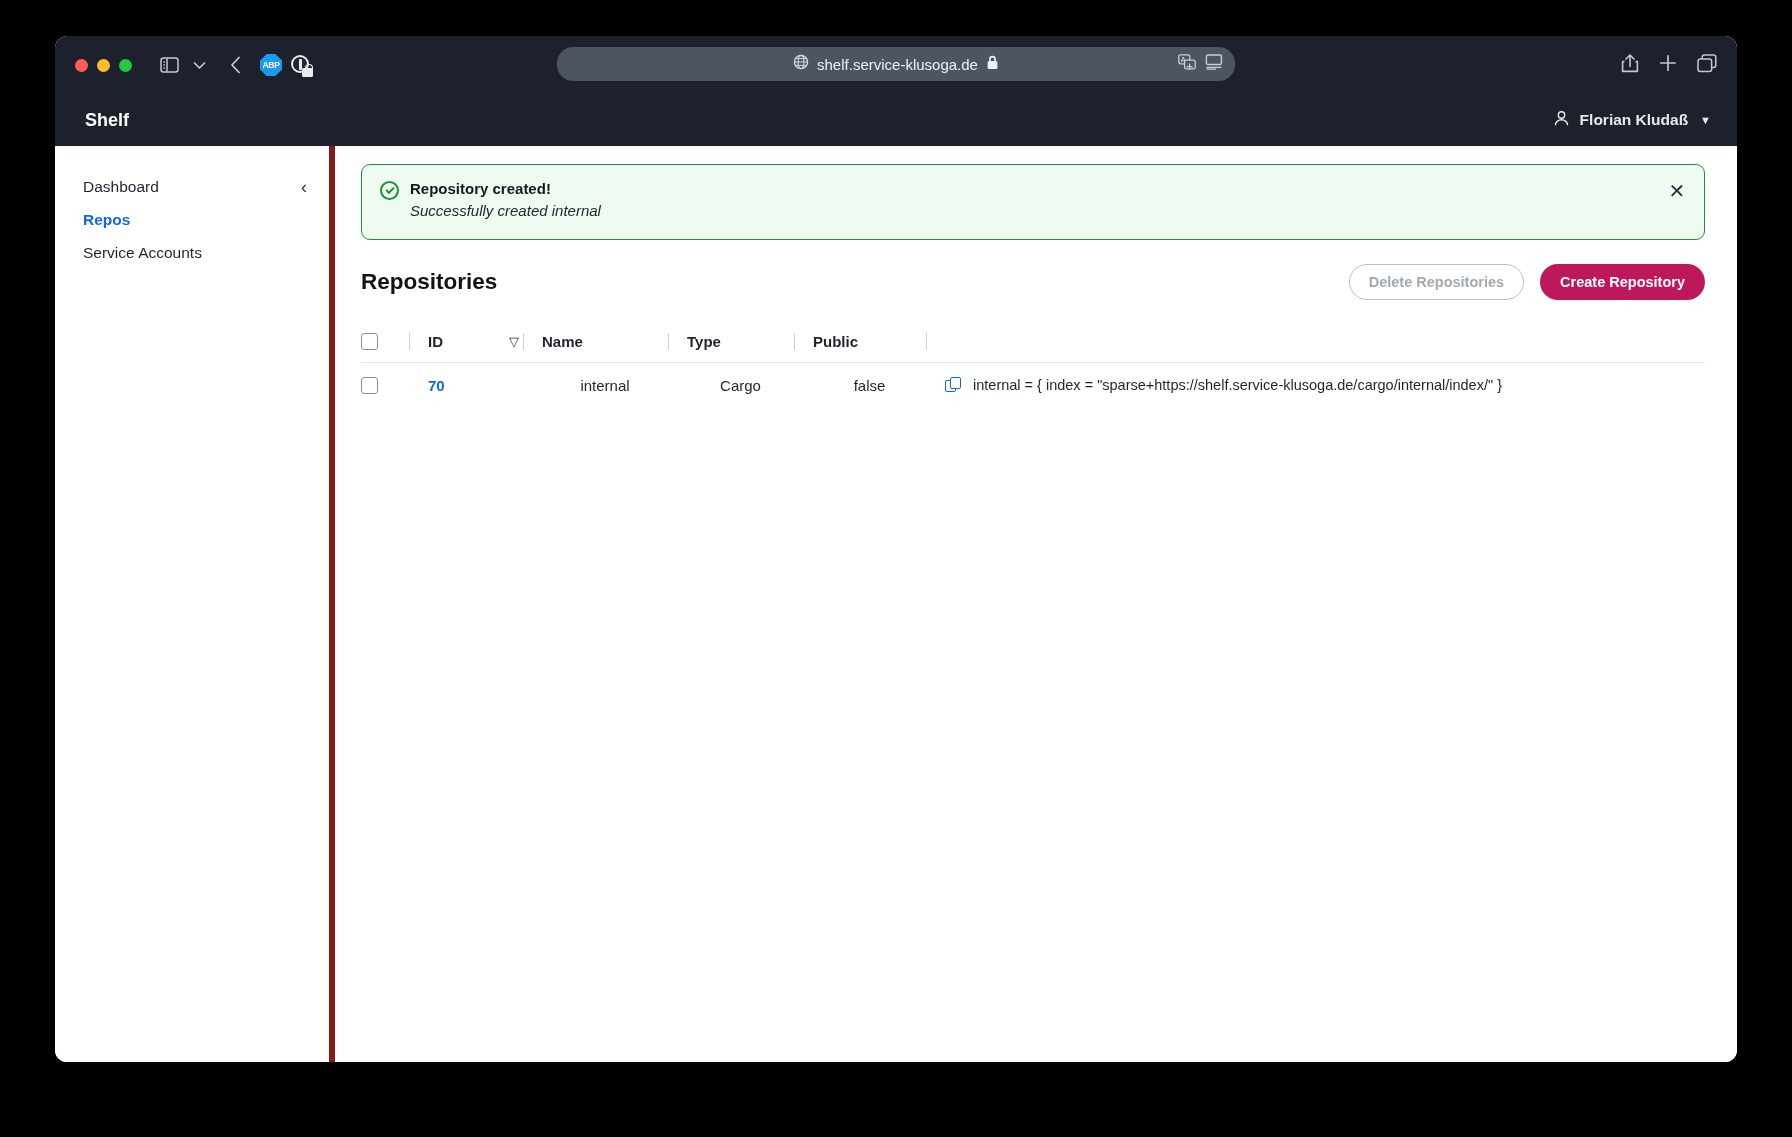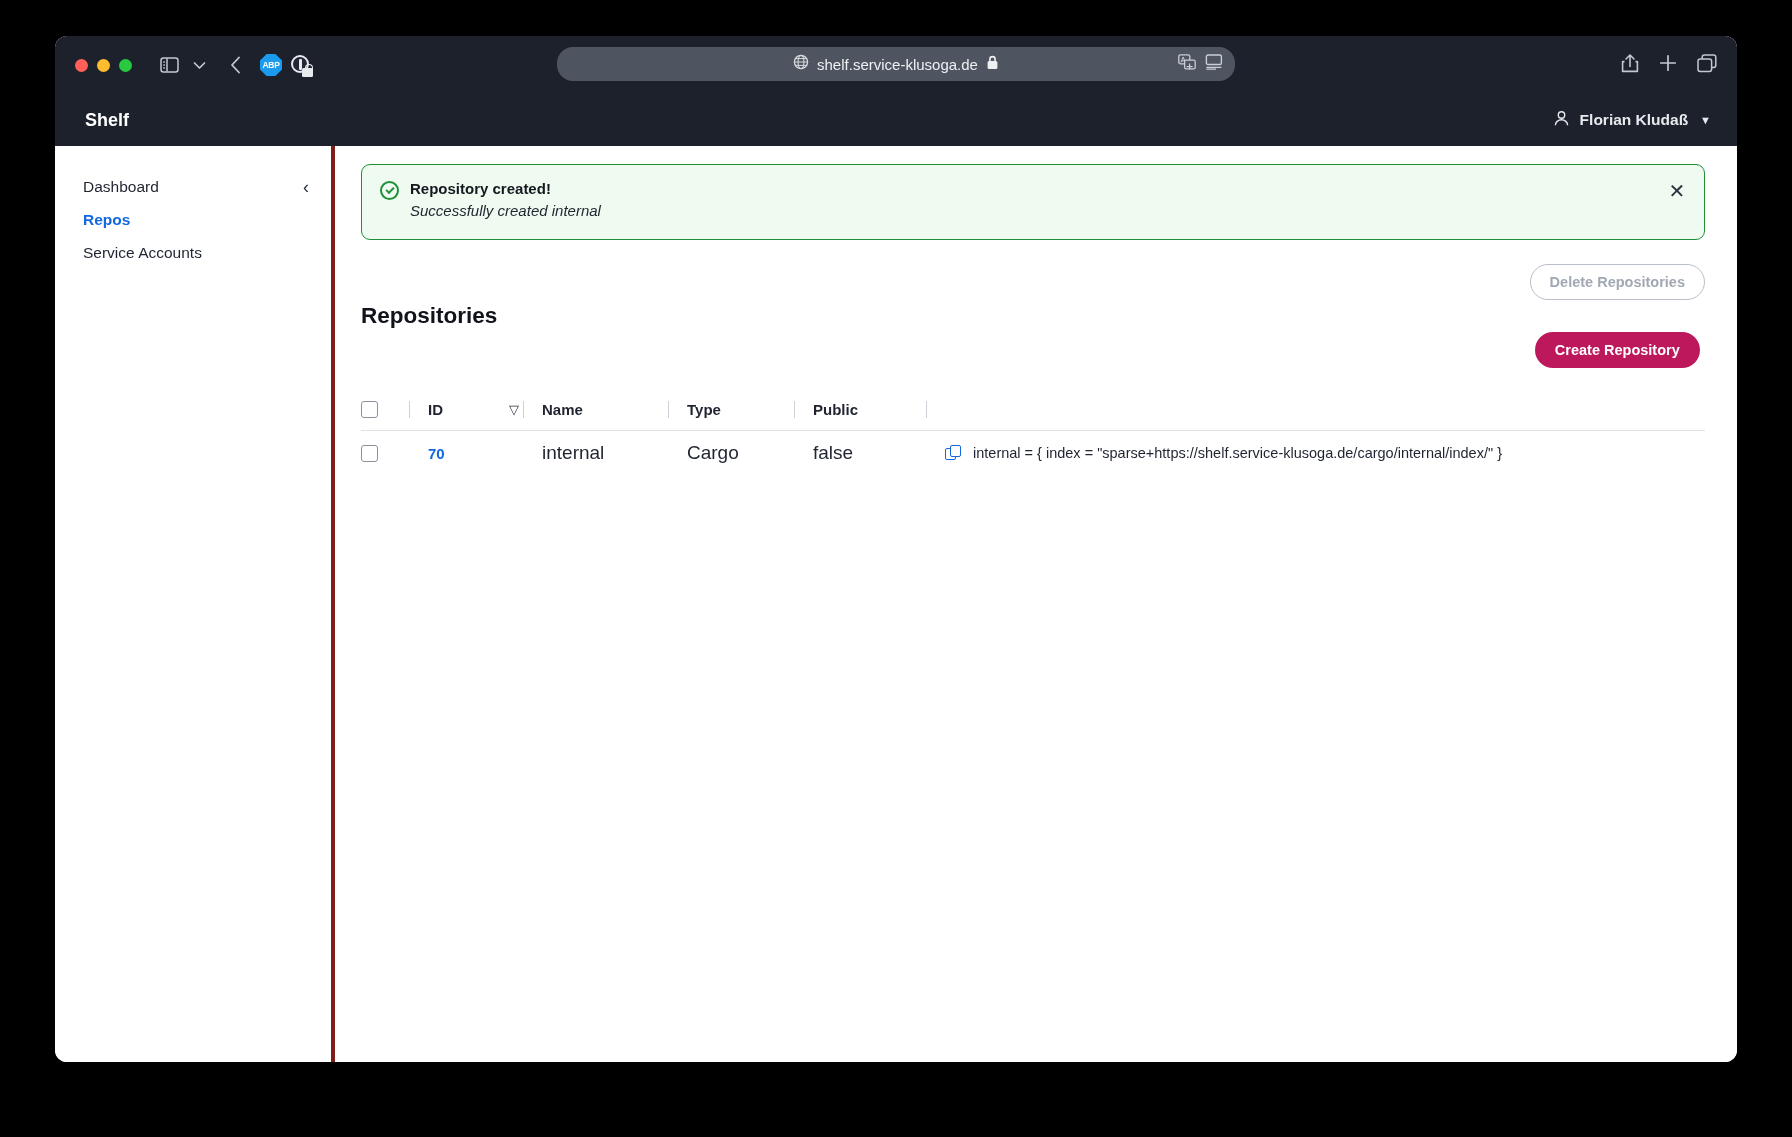--- a/index.html
+++ b/index.html
@@ -113,21 +113,21 @@
     color: #e7e9ed; font-size: 15.5px; font-weight: bold;
   }
   #user-menu .caret { font-size: 11px; margin-left: 2px; }
 
   #app-body { display: flex; height: calc(1026px - 58px - 52px); background: #ffffff; }
 
   
   #sidebar {
     width: 280px;
     flex: none;
-    border-right: 4px solid #7f1d1d;
+    border-right: 6px solid #7f1d1d;
     padding: 24px 0 0 0;
     position: relative;
   }
   .side-row { display: flex; align-items: center; padding: 0 22px 0 28px; height: 33px; }
   .side-label { font-size: 15.5px; color: #1f2430; }
   .side-label.active { color: #1168e0; font-weight: bold; }
   #collapse-chevron {
     margin-left: auto; color: #2b3240; font-size: 18px; line-height: 1;
   }
 
@@ -163,21 +163,21 @@
     width: 22px; height: 22px;
     display: flex; align-items: center; justify-content: center;
     color: #2c3240; font-size: 20px; line-height: 1;
   }
 
   #page-title-row {
     display: flex; align-items: center; justify-content: space-between;
     margin-top: 24px;
   }
   #page-title { font-size: 22.5px; font-weight: bold; color: #10131a; }
-  .actions { display: flex; align-items: center; gap: 32px; flex-direction: column; }
+  .actions { display: flex; align-items: center; gap: 16px; }
   #btn-delete {
     border: 1.3px solid #b9bfc9;
     background: #ffffff;
     color: #a2a8b3;
     font-size: 14.5px; font-weight: bold;
     padding: 9px 19px;
     border-radius: 22px;
     font-family: "Liberation Sans", sans-serif;
   }
   #btn-create {
@@ -206,21 +206,21 @@
   .col-sep {
     width: 1px; height: 17px; background: #ccd1d8; flex: none; margin-right: 18px;
   }
   .col-id { width: 95px; flex: none; display: flex; align-items: center; }
   .col-name { width: 126px; flex: none; }
   .col-type { width: 107px; flex: none; }
   .col-public { width: 113px; flex: none; }
   .col-config { flex: 1; min-width: 0; display: flex; align-items: center; }
 
   .th { font-size: 15px; font-weight: bold; color: #1f2430; }
-  .td { font-size: 19px; color: #1f2430; }
+  .td { font-size: 15px; color: #1f2430; text-align: center; }
   #sort-caret { margin-left: auto; margin-right: 4px; color: #2b3240; font-size: 13px; }
   #id-value { color: #1168e0; font-weight: bold; font-size: 15px; }
 
   #copy-icon { width: 17px; height: 17px; position: relative; flex: none; margin-right: 11px; }
   #copy-icon .sq1 {
     position: absolute; left: 0; top: 3.5px;
     width: 11px; height: 12px;
     border: 1.8px solid #1168e0; border-radius: 2px; background: #fff;
   }
   #copy-icon .sq2 {

